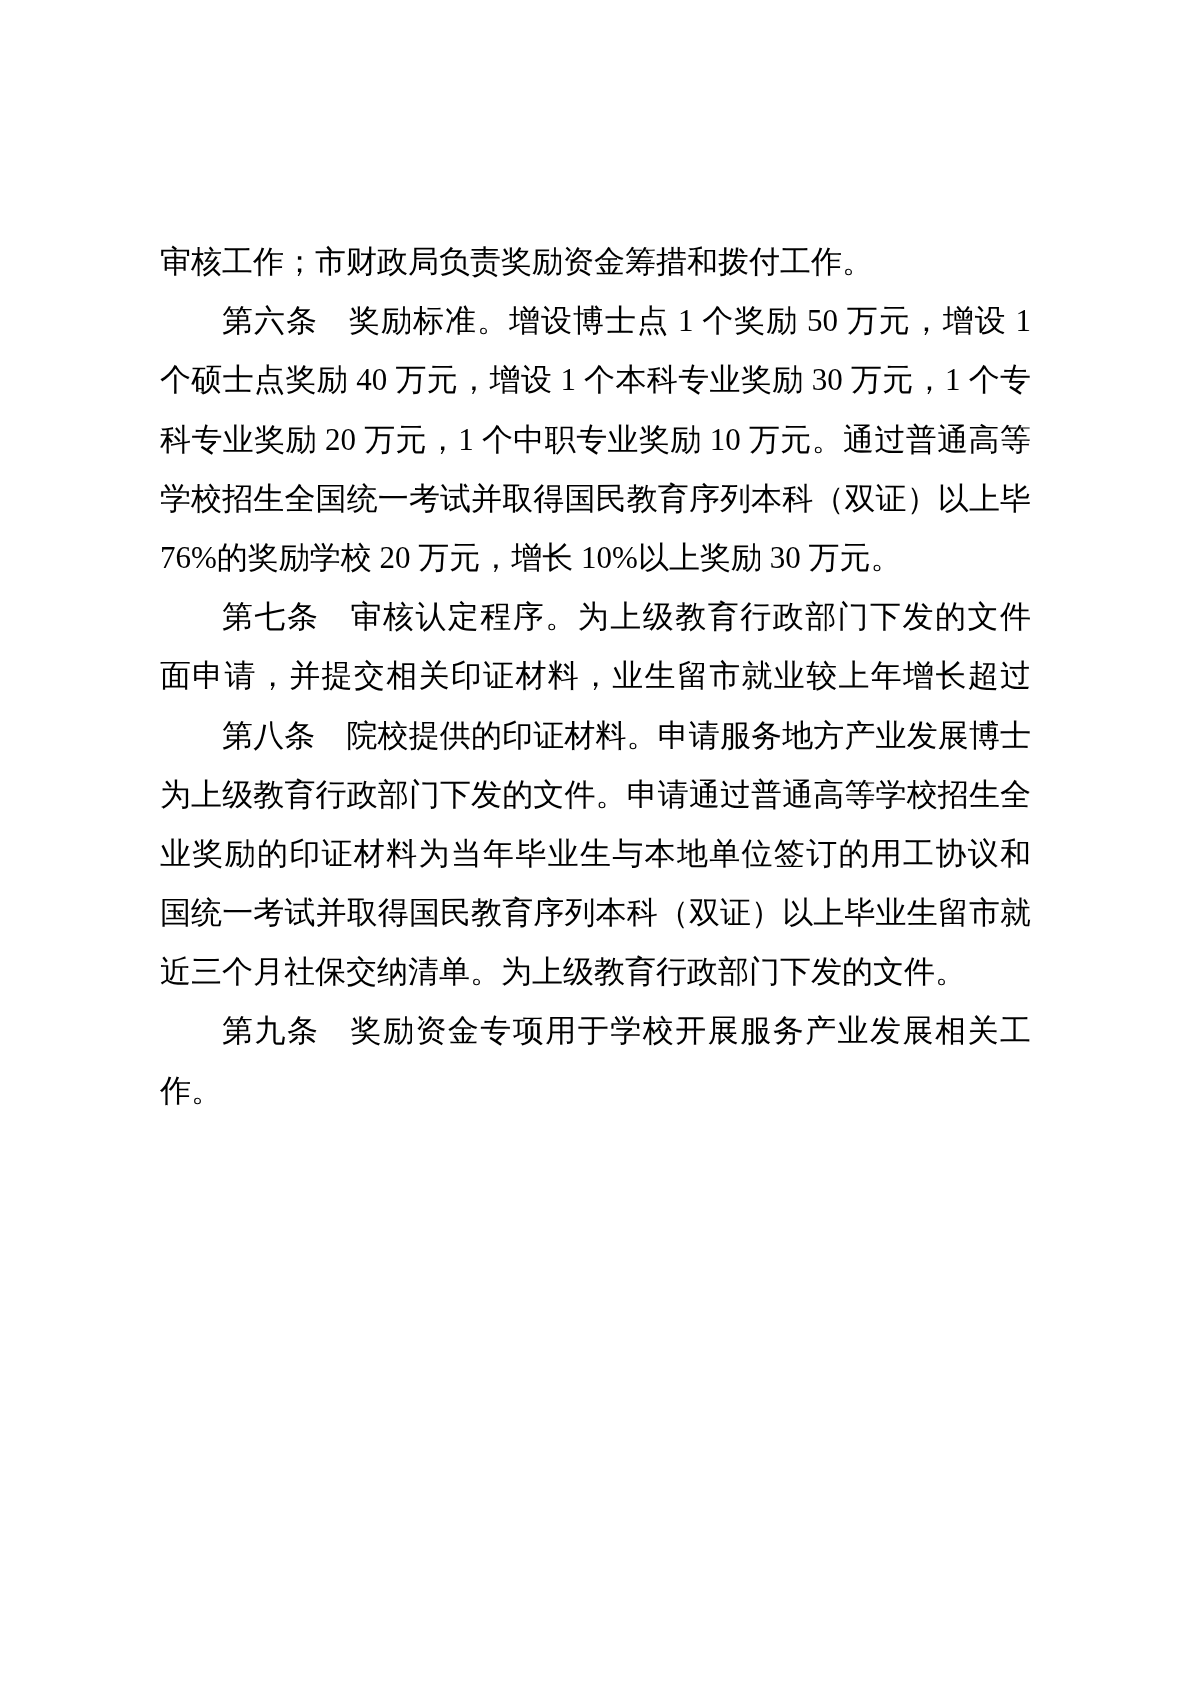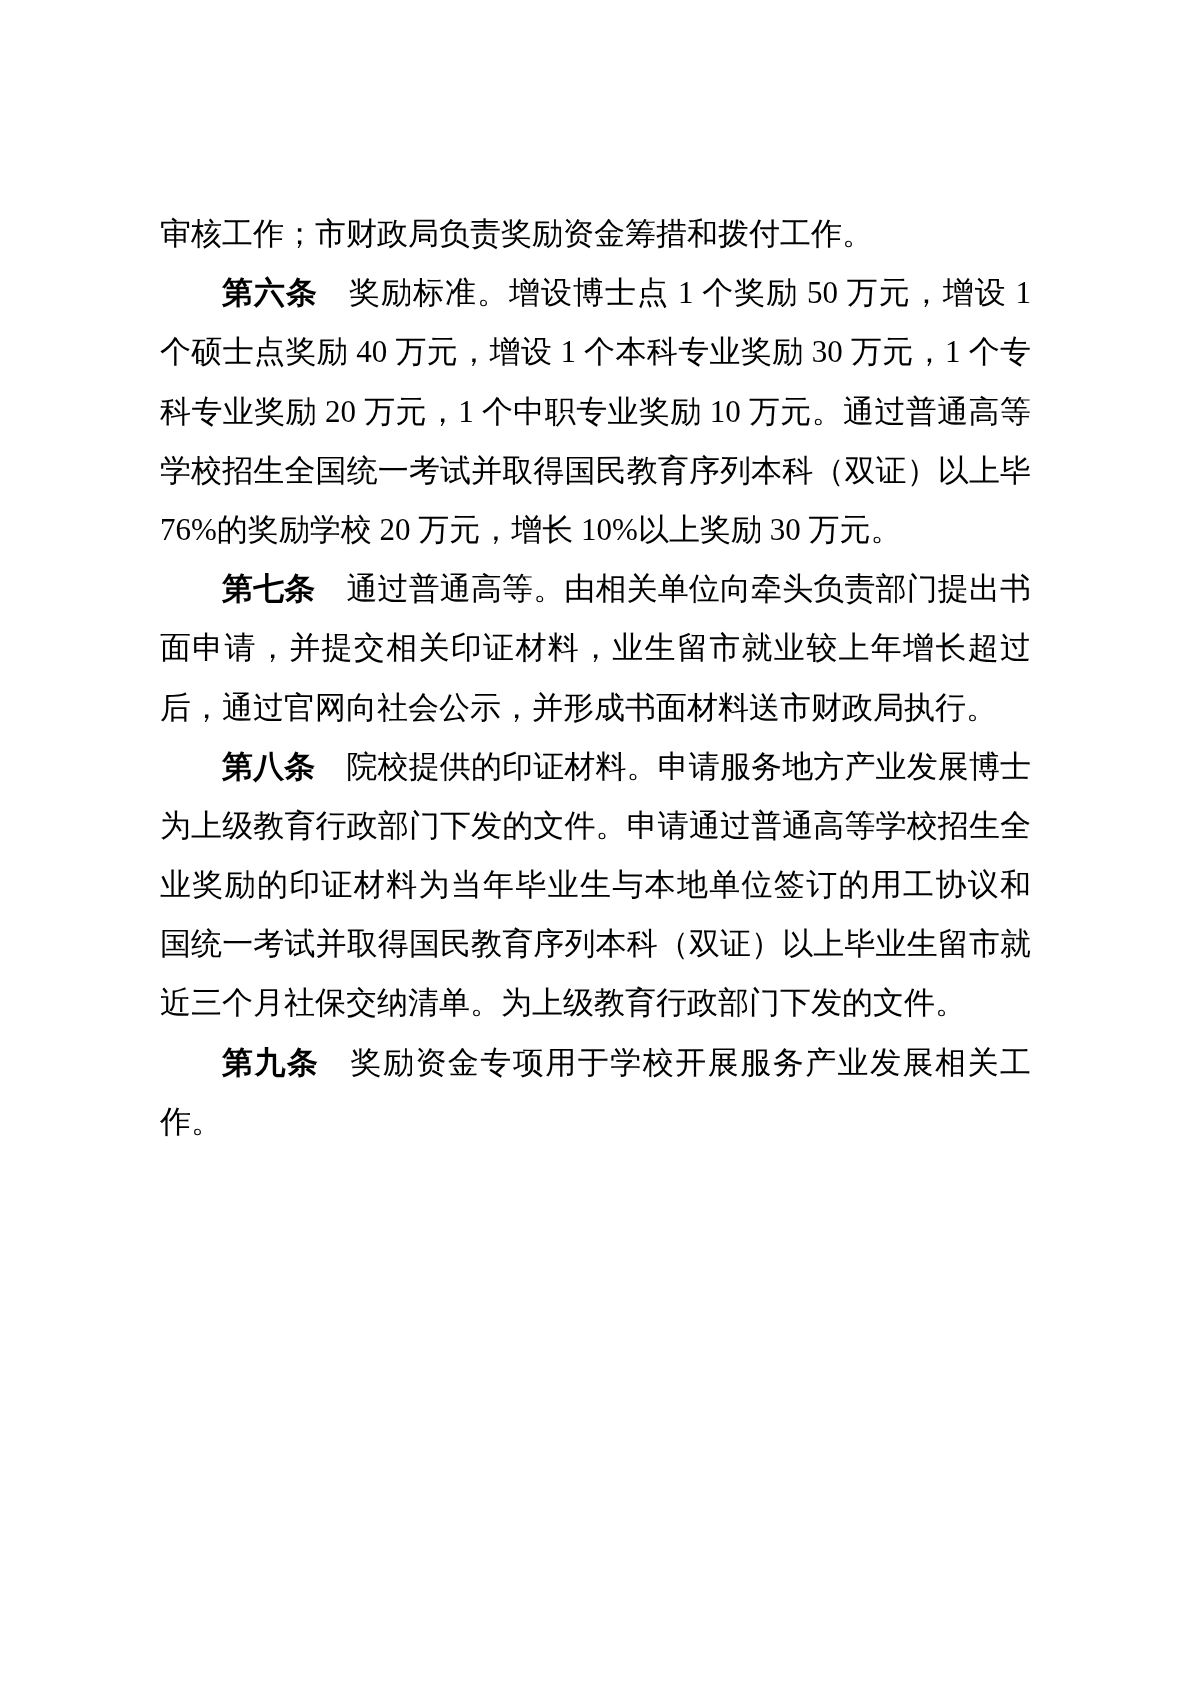--- a/index.html
+++ b/index.html
@@ -11,58 +11,57 @@
     position: relative;
     width: 1191px;
     height: 1684px;
     background: #ffffff;
     overflow: hidden;
     font-family: "Liberation Serif", serif;
   }
   .content {
     position: absolute;
     left: 160px;
-    top: 204px;
+    top: 232px;
     width: 871px;
   }
   .line {
     height: 59.2px;
     line-height: 59.2px;
     font-size: 31px;
     color: #000000;
     text-align: justify;
     overflow: hidden;
     white-space: normal;
   }
   .line.fill {
     text-align-last: justify;
   }
   .line.indent {
     padding-left: 62px;
   }
   .head {
     font-family: "Liberation Sans", sans-serif;
-    font-weight: 700;
+    font-weight: 400;
     padding-right: 31px;
   }
 </style>
 </head>
 <body>
 
 <div class="page" style="background: rgb(255, 255, 255); color: rgb(0, 0, 0);">
   <div class="content">
       <div class="line"><span class="rest">审核工作；市财政局负责奖励资金筹措和拨付工作。</span></div>
       <div class="line indent fill"><span class="head">第六条</span><span class="rest">奖励标准。增设博士点 1 个奖励 50 万元，增设 1</span></div>
       <div class="line fill"><span class="rest">个硕士点奖励 40 万元，增设 1 个本科专业奖励 30 万元，1 个专</span></div>
       <div class="line fill"><span class="rest">科专业奖励 20 万元，1 个中职专业奖励 10 万元。通过普通高等</span></div>
       <div class="line fill"><span class="rest">学校招生全国统一考试并取得国民教育序列本科（双证）以上毕</span></div>
       <div class="line"><span class="rest">76%的奖励学校 20 万元，增长 10%以上奖励 30 万元。</span></div>
-      <div class="line indent fill"><span class="head">第七条</span><span class="rest">通过普通高等。由相关单位向牵头负责部门提出书</span></div>
+      <div class="line indent fill"><span class="head">第七条</span><span class="rest">审核认定程序。为上级教育行政部门下发的文件</span></div>
       <div class="line fill"><span class="rest">面申请，并提交相关印证材料，业生留市就业较上年增长超过</span></div>
-      <div class="line"><span class="rest">后，通过官网向社会公示，并形成书面材料送市财政局执行。</span></div>
       <div class="line indent fill"><span class="head">第八条</span><span class="rest">院校提供的印证材料。申请服务地方产业发展博士</span></div>
       <div class="line fill"><span class="rest">为上级教育行政部门下发的文件。申请通过普通高等学校招生全</span></div>
       <div class="line fill"><span class="rest">业奖励的印证材料为当年毕业生与本地单位签订的用工协议和</span></div>
       <div class="line fill"><span class="rest">国统一考试并取得国民教育序列本科（双证）以上毕业生留市就</span></div>
       <div class="line"><span class="rest">近三个月社保交纳清单。为上级教育行政部门下发的文件。</span></div>
       <div class="line indent fill"><span class="head">第九条</span><span class="rest">奖励资金专项用于学校开展服务产业发展相关工</span></div>
       <div class="line"><span class="rest">作。</span></div>
     </div>
 </div>
 

